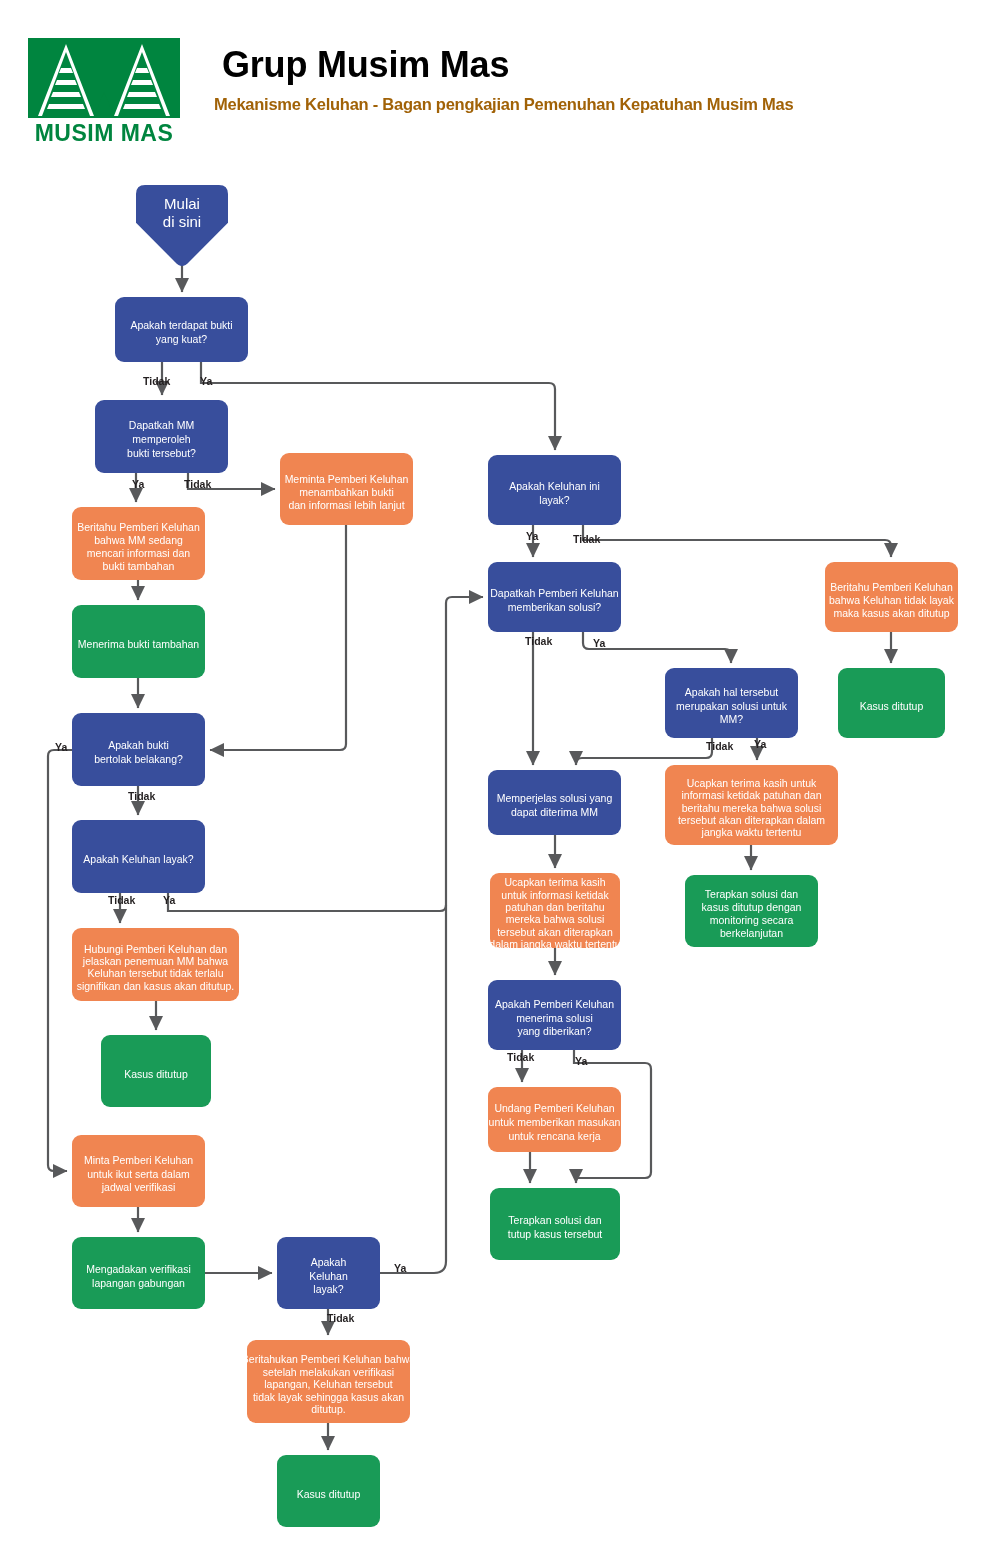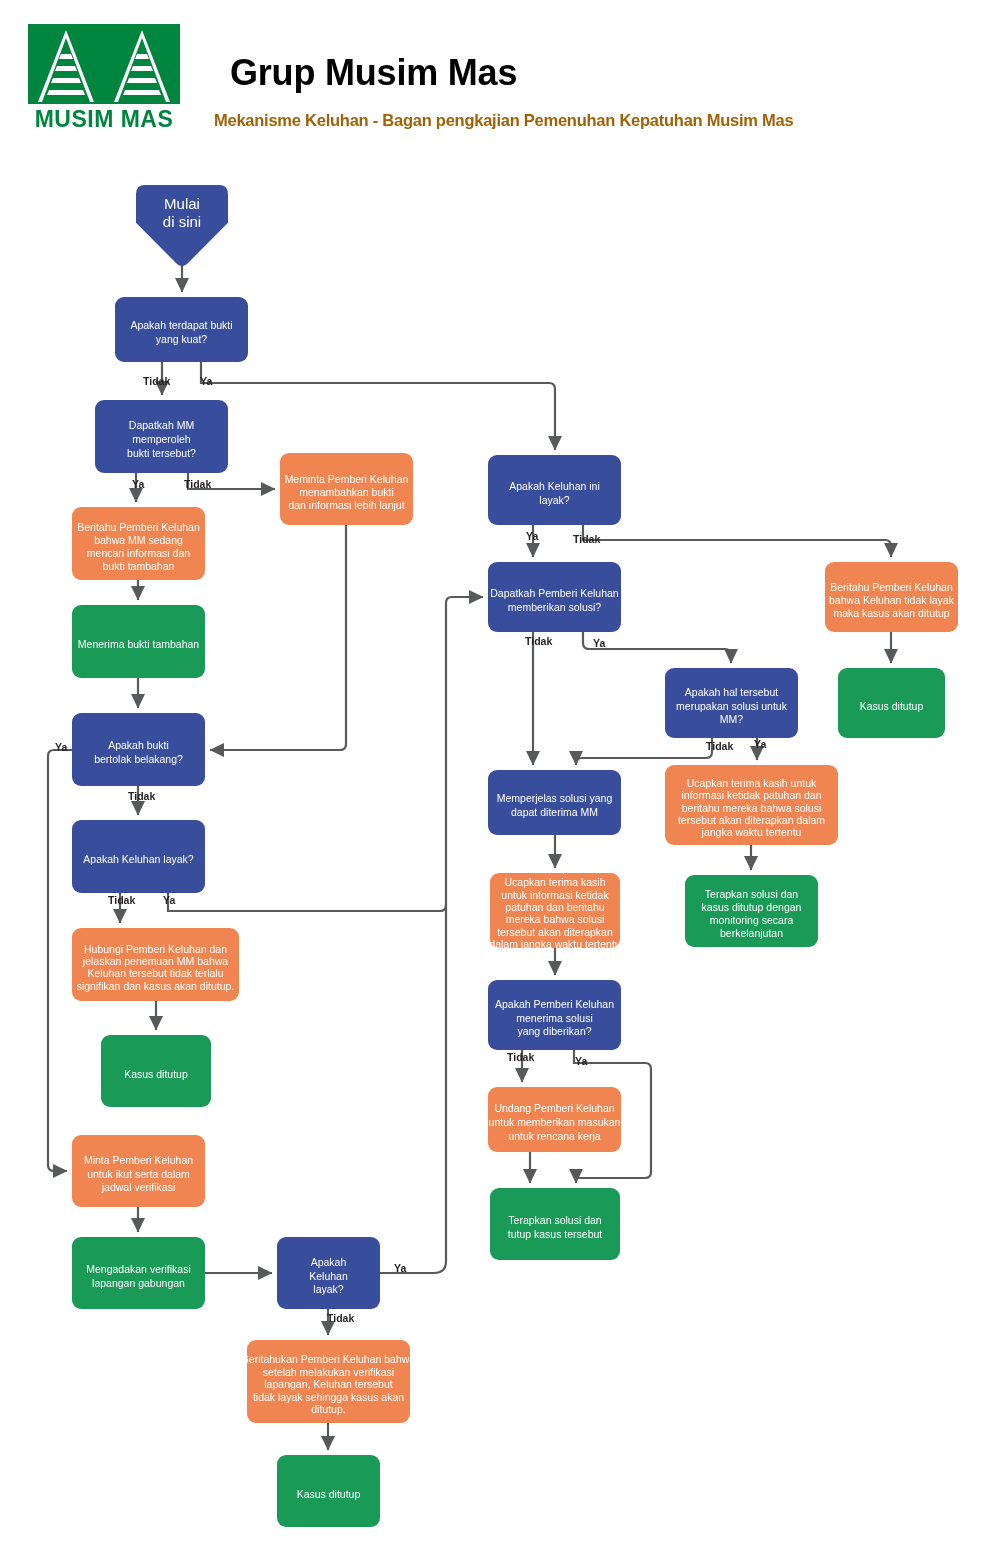--- a/index.html
+++ b/index.html
@@ -24,21 +24,21 @@
   
   .header {
     position: absolute;
     left: 0; top: 0;
     width: 993px;
     height: 165px;
   }
   .logo-wrap {
     position: absolute;
     left: 28px;
-    top: 24px;
+    top: 38px;
     width: 152px;
     height: 112px;
   }
   .logo-mark {
     width: 152px;
     height: 80px;
     display: block;
   }
   .logo-text {
     margin-top: 2px;
@@ -54,21 +54,21 @@
     position: absolute;
     left: 214px;
     top: 36px;
   }
   .main-title {
     font-family: "Liberation Sans", sans-serif;
     font-weight: bold;
     font-size: 36px;
     color: #000000;
     line-height: 42px;
-    margin: 16px;
+    margin: 8px;
     letter-spacing: -0.2px;
   }
   .sub-title {
     font-family: "Liberation Sans", sans-serif;
     font-weight: bold;
     font-size: 16.5px;
     color: #a16207;
     line-height: 20px;
     margin: 8px 0 0 0;
     letter-spacing: -0.25px;

